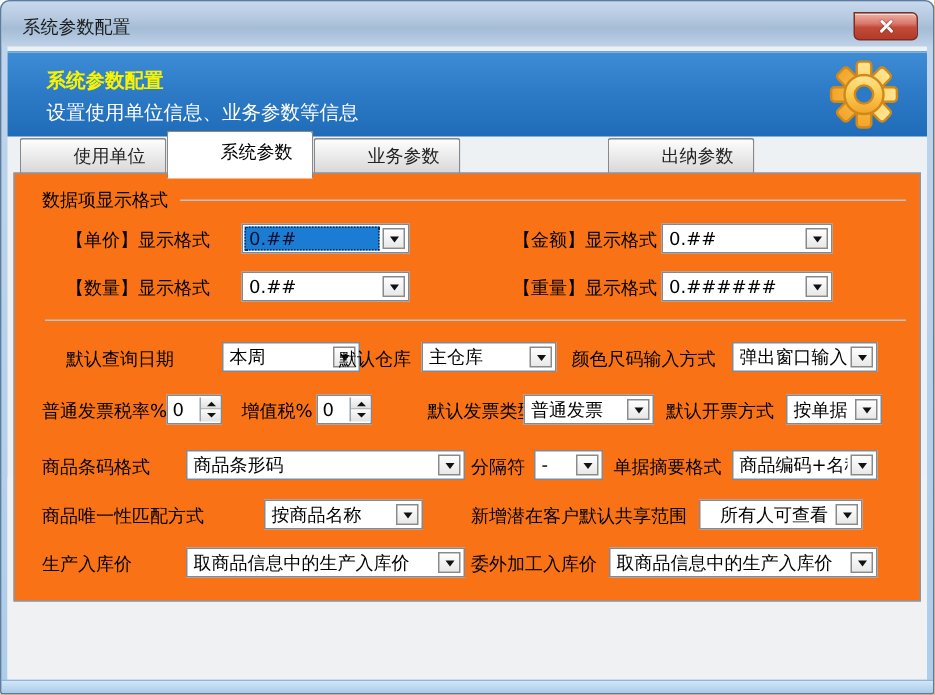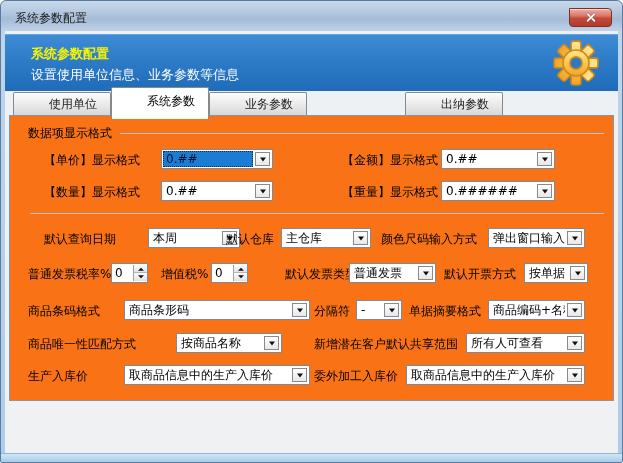--- a/index.html
+++ b/index.html
@@ -267,21 +267,21 @@
       </div>
 
       <div class="lbl" style="left:18px;top:218px;">商品唯一性匹配方式</div>
       <div class="combo" style="left:166px;top:217px;width:106px;">
         <div class="txt">按商品名称</div>
         <div class="arr">
             <i></i>
           </div>
       </div>
       <div class="lbl" style="left:304px;top:218px;">新增潜在客户默认共享范围</div>
-      <div class="combo" style="left:456px;top:217px;width:119px;">
+      <div class="combo" style="left:456px;top:217px;width:109px;text-align:right;">
         <div class="txt">所有人可查看</div>
         <div class="arr">
             <i></i>
           </div>
       </div>
 
       <div class="lbl" style="left:18px;top:250px;">生产入库价</div>
       <div class="combo" style="left:114px;top:249px;width:186px;">
         <div class="txt">取商品信息中的生产入库价</div>
         <div class="arr">

